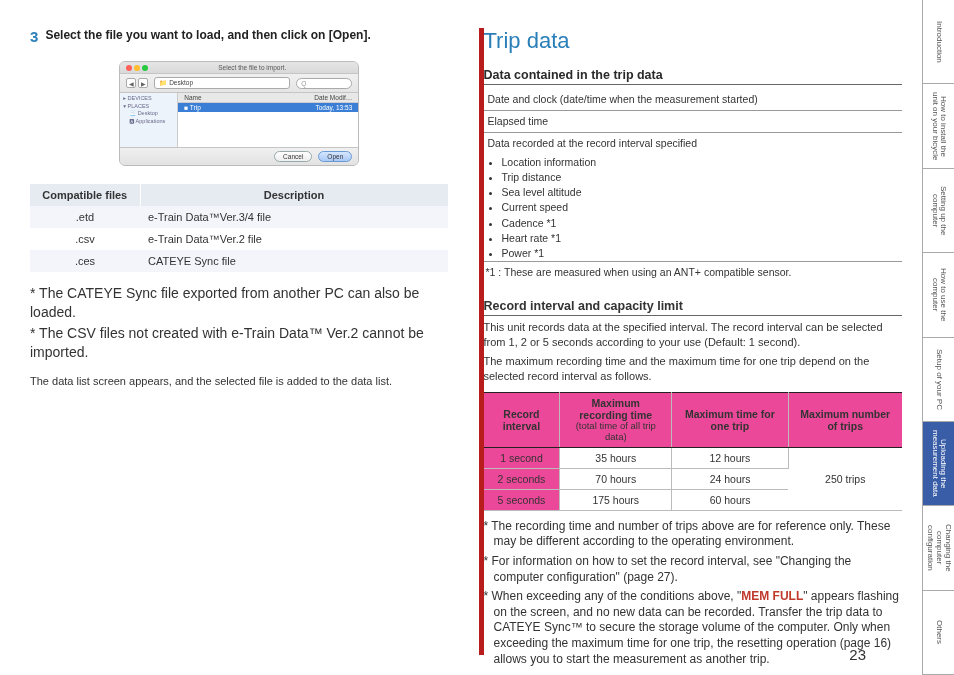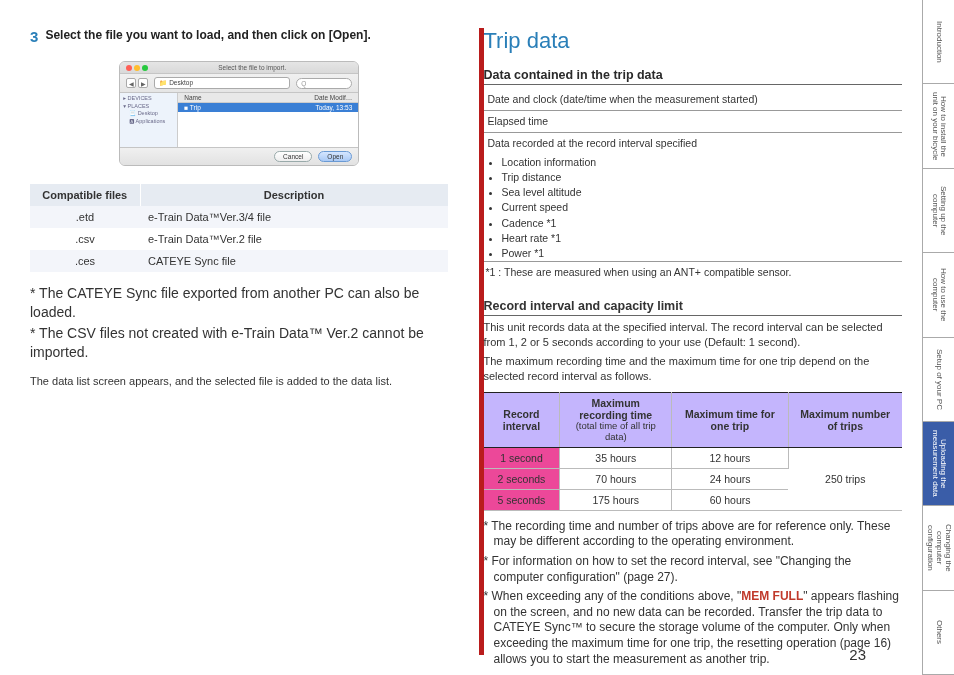--- a/index.html
+++ b/index.html
@@ -43,21 +43,21 @@
 .body-text { font-size: 11px; margin-top: 12px; line-height: 1.35; }
 h1.trip { color: #2a7fb8; font-size: 22px; font-weight: normal; margin-bottom: 14px; }
 h2.sub { font-size: 12.5px; font-weight: bold; color: #2a2a2a; border-bottom: 1px solid #666; padding-bottom: 2px; margin-bottom: 4px; }
 .data-list { font-size: 10.5px; line-height: 1.45; }
 .data-list .cell { padding: 3px 4px; }
 .data-list .group { border-bottom: 1px solid #999; }
 .data-list ul { list-style: disc; padding-left: 18px; }
 .footnote { font-size: 10.5px; padding: 3px 2px; }
 h2.sub2 { font-size: 12.5px; font-weight: bold; border-bottom: 1px solid #666; padding-bottom: 2px; margin: 16px 0 4px; }
 table.rec { width: 100%; border-collapse: collapse; font-size: 10.5px; margin: 8px 0; }
-table.rec th { background: #c4b5fd; border-top: 1px solid #222; border-bottom: 1px solid #222; padding: 4px 6px; text-align: center; border-right: 1px solid #bbb; line-height: 1.15; }
+table.rec th { background: #ec4899; border-top: 1px solid #222; border-bottom: 1px solid #222; padding: 4px 6px; text-align: center; border-right: 1px solid #bbb; line-height: 1.15; }
 table.rec th:last-child { border-right: none; }
 table.rec td { padding: 4px 6px; text-align: center; border-right: 1px solid #bbb; border-bottom: 1px solid #bbb; }
 table.rec td:last-child { border-right: none; }
 table.rec td.label { background: #ec4899; }
 table.rec td.span { vertical-align: middle; }
 .th-sub { font-weight: normal; font-size: 9.5px; display: block; }
 .notes-bottom p { font-size: 12px; line-height: 1.3; margin: 4px 0; padding-left: 10px; text-indent: -10px; }
 .memfull { color: #c0392b; font-weight: bold; }
 .page-num { position: absolute; bottom: 12px; right: 56px; font-size: 15px; }
 </style>

